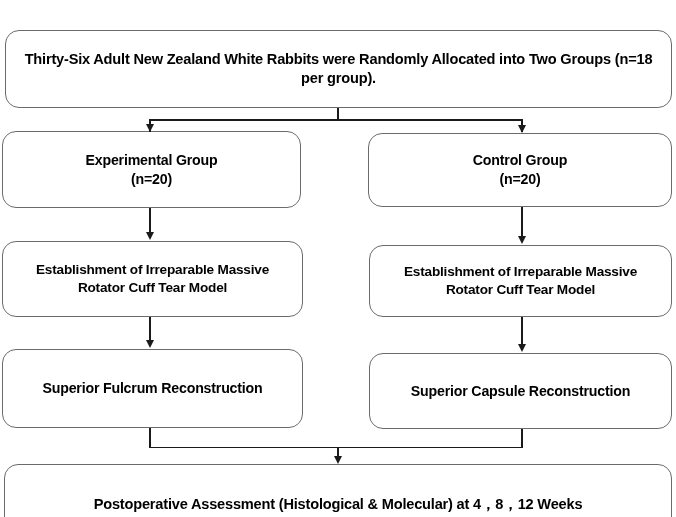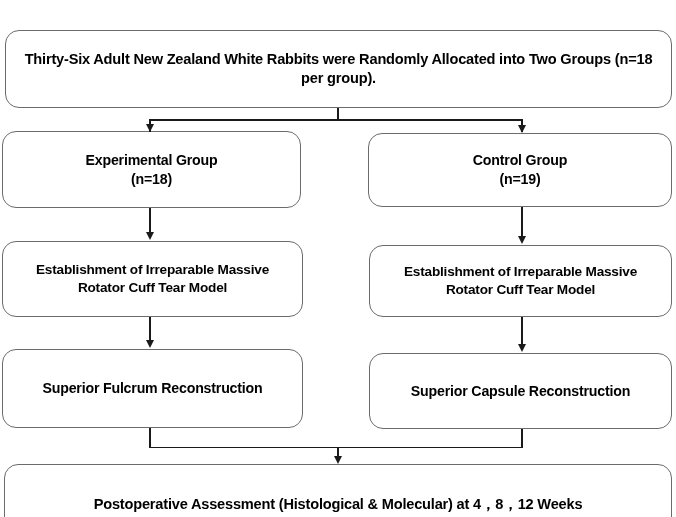--- a/index.html
+++ b/index.html
@@ -119,26 +119,26 @@
 <body>
 
 <div id="canvas">
 
   <div class="node" id="node-top">
     <span class="node-text">Thirty-Six Adult New Zealand White Rabbits were Randomly Allocated into Two Groups (n=18 per group).</span>
   </div>
 
   <div class="node" id="node-exp">
     <span class="node-text">Experimental Group
-(n=18)</span>
+(n=20)</span>
   </div>
 
   <div class="node" id="node-ctrl">
     <span class="node-text">Control Group
-(n=19)</span>
+(n=20)</span>
   </div>
 
   <div class="node" id="node-exp-model">
     <span class="node-text">Establishment of Irreparable Massive Rotator Cuff Tear Model</span>
   </div>
 
   <div class="node" id="node-ctrl-model">
     <span class="node-text">Establishment of Irreparable Massive Rotator Cuff Tear Model</span>
   </div>
 

